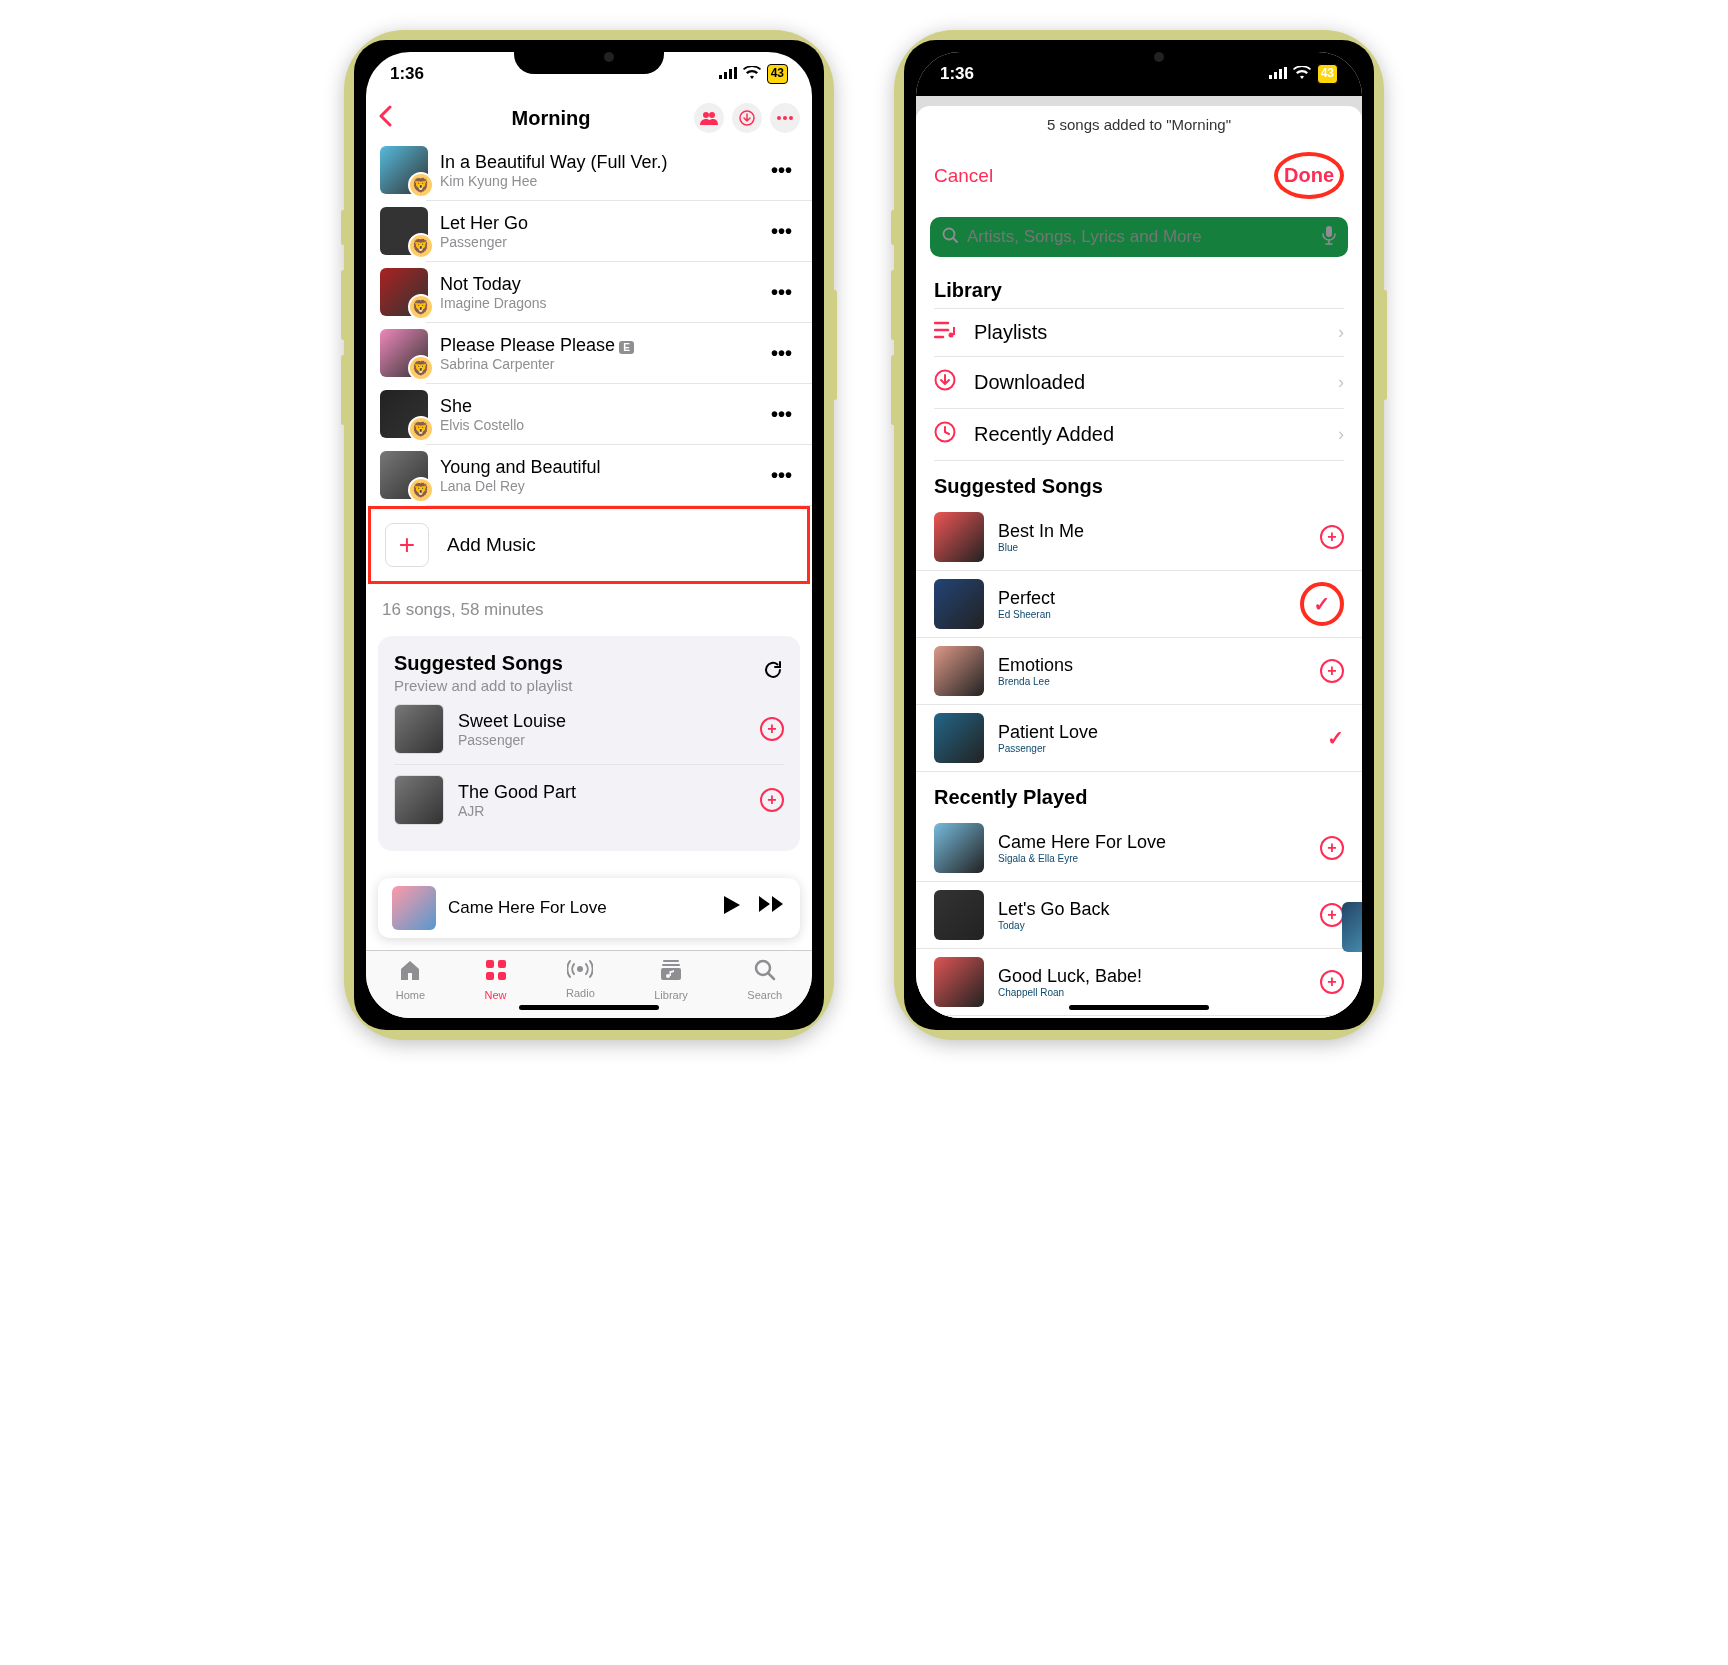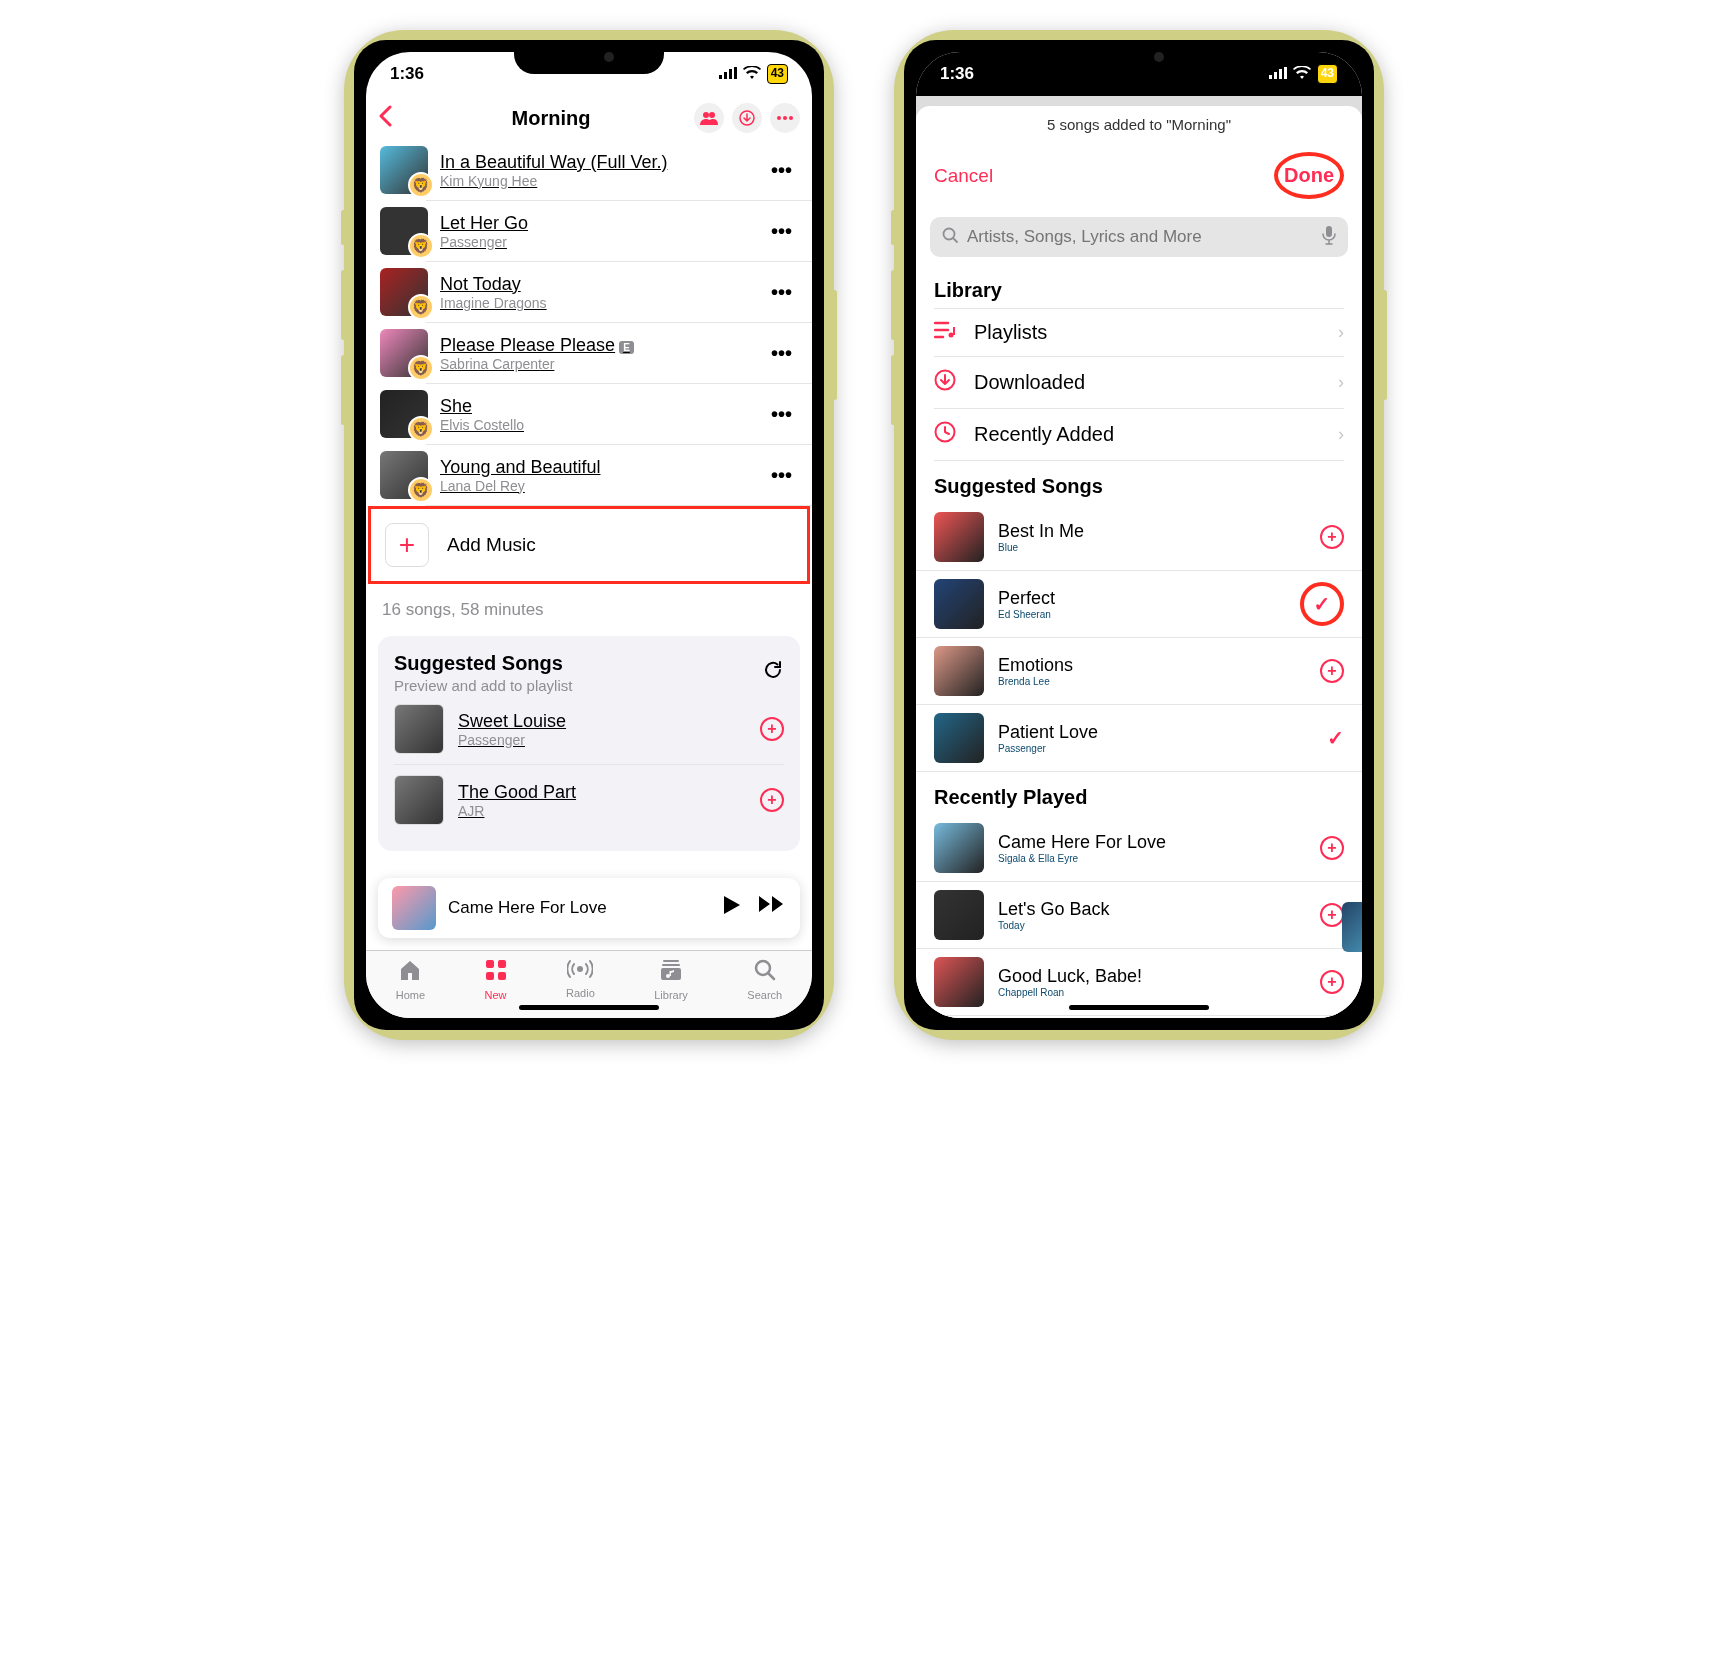--- a/index.html
+++ b/index.html
@@ -105,21 +105,21 @@
     width:48px;height:48px;border-radius:6px;
     background: linear-gradient(135deg,#888,#444);
     flex-shrink:0;
   }
   .avatar {
     position:absolute; bottom:-4px; right:-6px;
     width:26px;height:26px;border-radius:50%;
     background:#ffcc66;border:2px solid #fff;
     display:flex;align-items:center;justify-content:center;font-size:14px;
   }
-  .song-text { flex:1; min-width:0;text-decoration:underline; }
+  .song-text { flex:1; min-width:0; }
   .song-title { font-size:18px; }
   .song-artist { font-size:14px; color:#8e8e93; }
   .more-dots { font-size:20px; padding:0 6px; font-weight:bold; cursor:pointer;}
   .explicit {
     background:#8e8e93;color:#fff;font-size:10px;font-weight:700;
     border-radius:3px;padding:1px 4px;margin-left:4px;
   }
   .add-music-row {
     display:flex;align-items:center;gap:18px;
     padding:14px;
@@ -176,21 +176,21 @@
     position:absolute;top:8px;left:0;right:0;bottom:0;
     background:#fff;border-top-left-radius:14px;border-top-right-radius:14px;
     display:flex;flex-direction:column;
   }
   .sheet-status{height:36px;display:flex;align-items:center;justify-content:center;font-size:15px;color:#333;}
   .sheet-header{display:flex;justify-content:space-between;align-items:center;padding:10px 18px;}
   .cancel-btn{color:#ff2d55;font-size:19px;cursor:pointer;}
   .done-btn{color:#ff2d55;font-size:20px;font-weight:700;cursor:pointer;}
   .done-circle{border:4px solid #ff2d20;border-radius:50%;padding:8px 6px;}
   .search-field{
-    margin:8px 14px;background:#e5e5e5;border-radius:10px;
+    margin:8px 14px;background:#15803d;border-radius:10px;
     height:40px;display:flex;align-items:center;gap:8px;padding:0 12px;color:#8e8e93;
   }
   .search-field input{flex:1;border:none;background:transparent;font-size:17px;outline:none;}
   .section-hdr{font-weight:700;font-size:20px;padding:14px 18px 6px;}
   .lib-row{display:flex;align-items:center;gap:14px;padding:12px 0;margin-left:18px;margin-right:18px;border-bottom:0.5px solid #e5e5e5;cursor:pointer;}
   .lib-row .lib-text{flex:1;font-size:20px;}
   .lib-icon{width:26px;color:#ff2d55;font-size:20px;}
   .chev{color:#c7c7cc;font-size:18px;}
   .p2-row{display:flex;align-items:center;gap:14px;padding:8px 18px;border-bottom:0.5px solid #e5e5e5;}
   .p2-art{width:50px;height:50px;border-radius:6px;background:linear-gradient(135deg,#e55,#a22);flex-shrink:0;}

